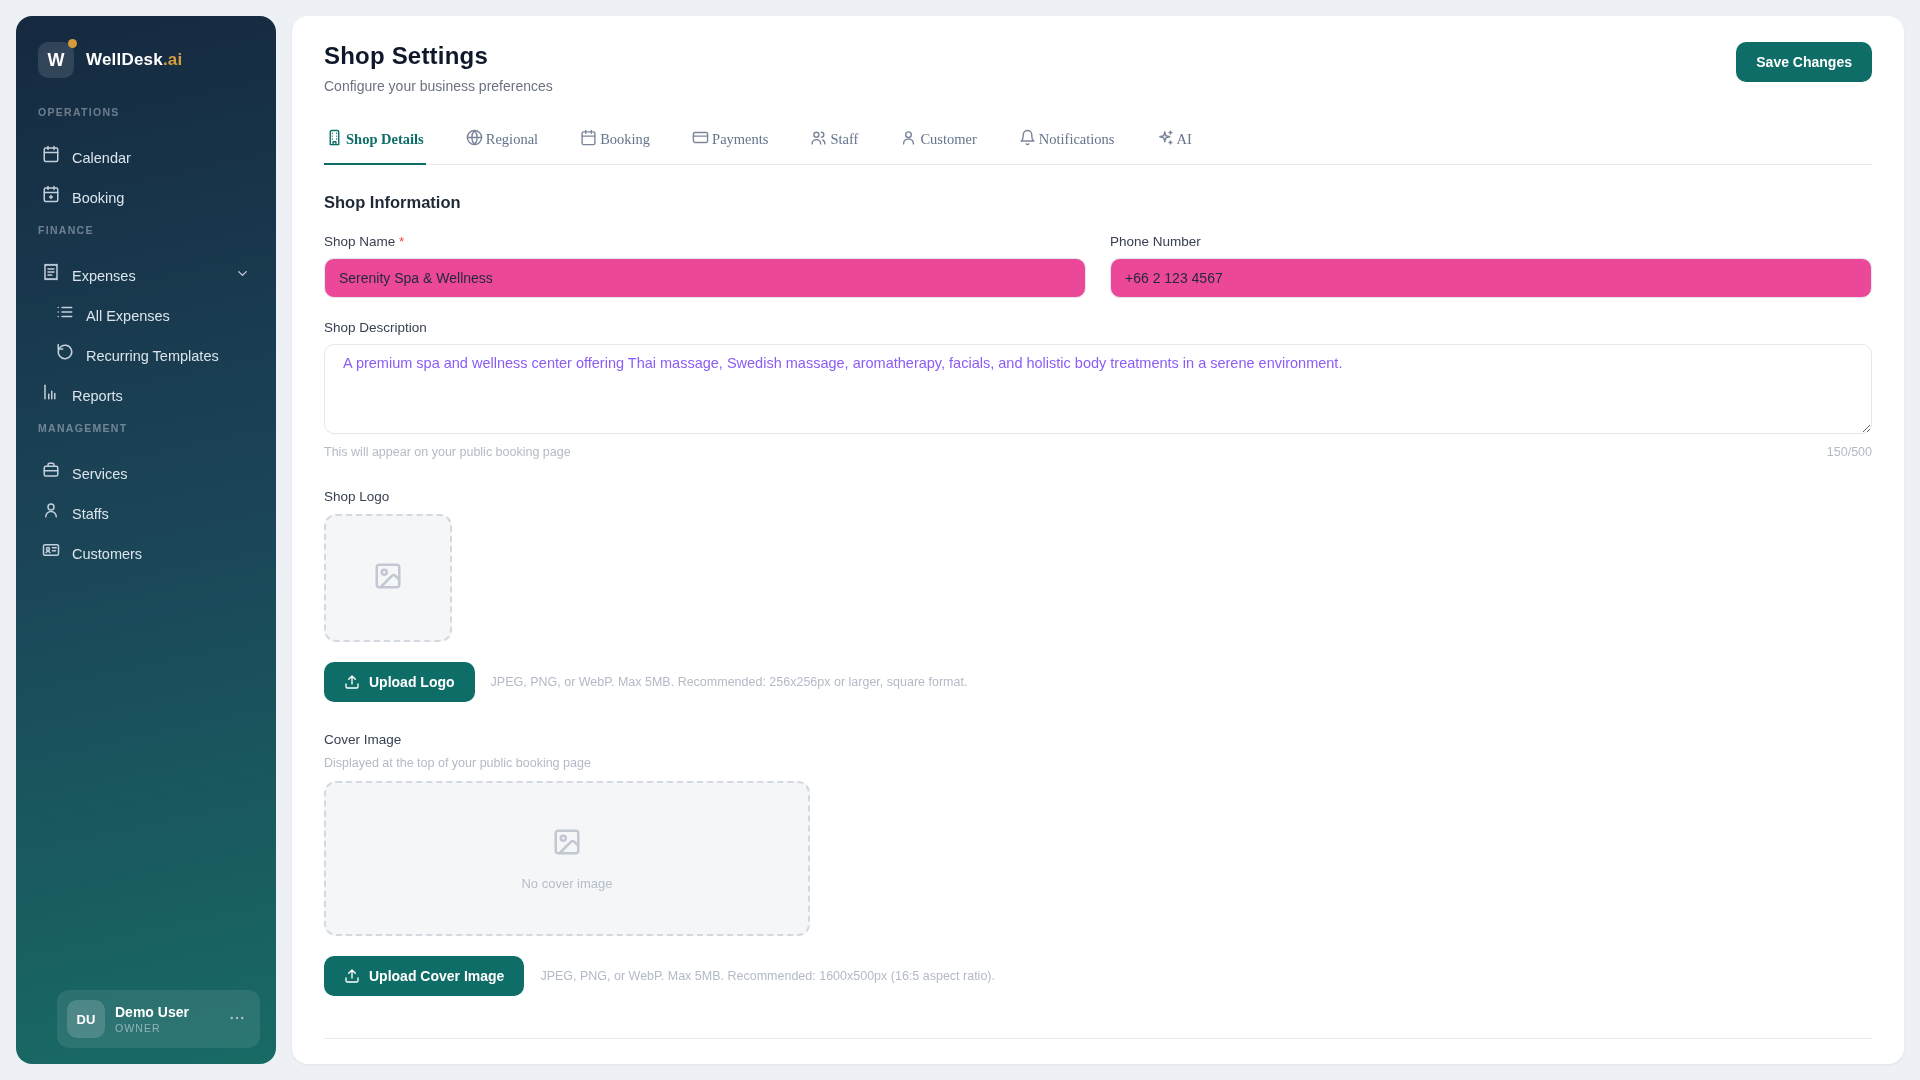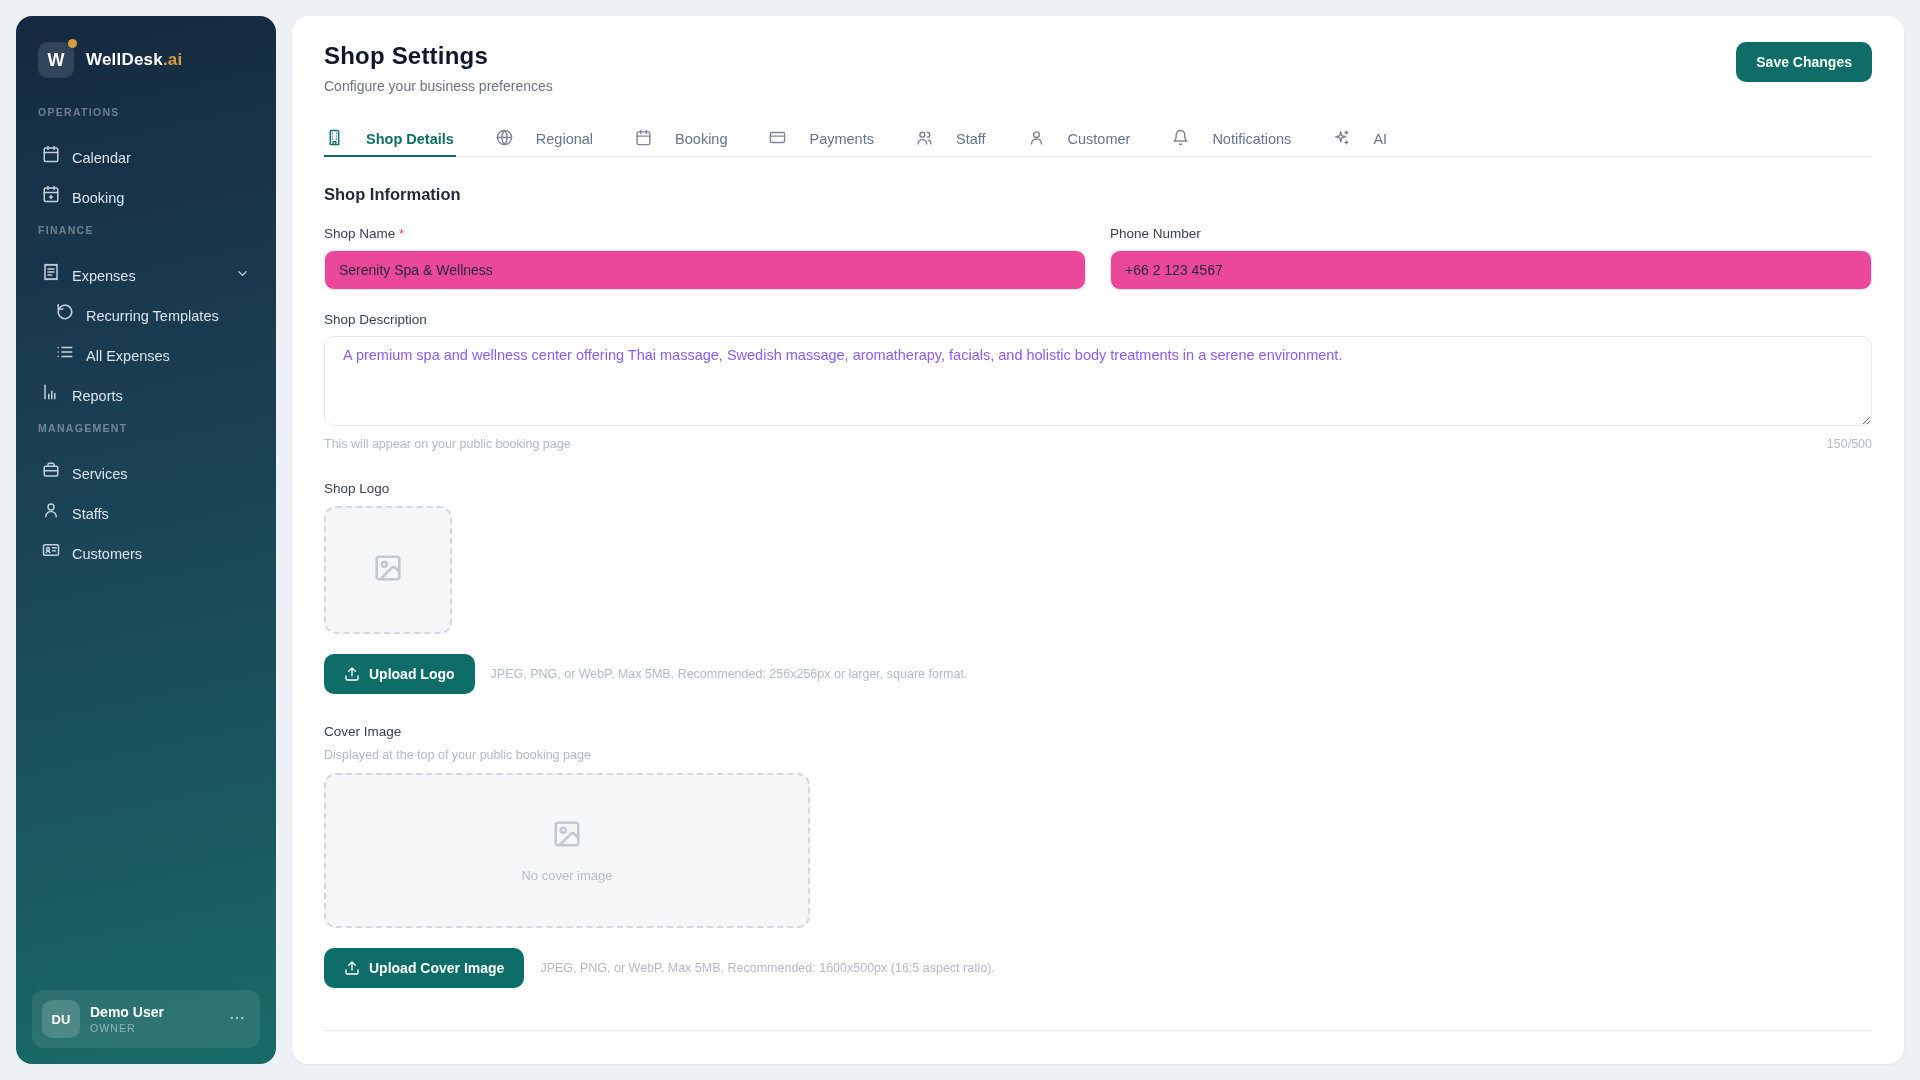--- a/index.html
+++ b/index.html
@@ -22,43 +22,43 @@
   .section-label { font-size:10.5px; font-weight:bold; letter-spacing:1.3px;
     color:rgba(226,232,240,.42); margin:18px 6px 8px; }
   .nav-item { display:flex; align-items:flex-end; gap:12px; height:40px; padding:0 10px;
     border-radius:10px; font-size:14.5px; color:#dbe4ec; cursor:pointer; }
   .nav-item svg { width:18px; height:18px; stroke:#c3cfda; }
   .nav-item .chev { margin-left:auto; }
   .nav-item .chev svg { width:15px; height:15px; }
   .nav-sub { padding-left:24px; }
   .spacer { flex:1; }
   .user-card { display:flex; align-items:center; gap:10px; background:rgba(255,255,255,.09);
-    border-radius:12px; padding:10px; }
+    border-radius:12px; padding:10px;margin-left:25px; }
   .avatar { width:38px; height:38px; border-radius:10px; background:rgba(255,255,255,.16);
     display:flex; align-items:center; justify-content:center; font-size:13px; font-weight:bold; color:#fff; }
   .user-meta { display:flex; flex-direction:column; gap:2px; }
   .user-name { font-size:14px; font-weight:bold; color:#fff; }
   .user-role { font-size:10.5px; letter-spacing:1.1px; color:rgba(226,232,240,.55); }
   .user-menu { margin-left:auto; color:rgba(226,232,240,.7); font-size:15px; letter-spacing:1px;
     cursor:pointer; padding:4px; }
 
   
   .main { flex:1; height:1048px; background:#fff; border-radius:16px;
     box-shadow:0 1px 3px rgba(16,24,40,.06); padding:26px 32px 0; position:relative; overflow:hidden; }
   .page-head { display:flex; align-items:flex-start; justify-content:space-between; }
   .page-title { font-size:24px; font-weight:bold; color:#0f172a; letter-spacing:.2px; }
   .page-subtitle { font-size:14px; color:#6b7280; margin-top:8px; }
   .btn { display:inline-flex; align-items:center; gap:9px; background:#0e6e67; color:#fff;
     border:none; border-radius:10px; font-family:inherit; font-size:14px; font-weight:bold;
     padding:0 20px; height:40px; cursor:pointer; }
   .btn svg { width:16px; height:16px; stroke:#fff; }
 
   .tabs { display:flex; gap:38px; margin-top:24px; border-bottom:1px solid #e7eaee; }
-  .tab { display:flex; align-items:center; gap:23px; padding:11px 2px 6px; font-size:14.5px;
-    color:#64748b; cursor:pointer; border-bottom:2.5px solid transparent; margin-bottom:-1px; }
+  .tab { display:flex; align-items:center; gap:3px; padding:11px 2px 13px; font-size:14.5px;
+    color:#64748b; cursor:pointer; border-bottom:2.5px solid transparent; margin-bottom:-1px;font-family:Liberation Serif, serif; }
   .tab svg { width:17px; height:17px; stroke:#7c8699; }
   .tab.active { color:#0e6e67; font-weight:bold; border-bottom-color:#0e6e67; }
   .tab.active svg { stroke:#0e6e67; }
 
   .section-title { font-size:16.5px; font-weight:bold; color:#1f2937; margin-top:28px; }
   .grid-2 { display:grid; grid-template-columns:1fr 1fr; gap:24px; margin-top:22px; }
   .field-label { font-size:13.5px; color:#374151; margin-bottom:9px; }
   .req { color:#ef4444; }
   .text-input { width:100%; height:40px; border:1px solid #e4e7ec; border-radius:10px;
     padding:0 14px; font-family:inherit; font-size:14px; color:#1f2937; background:#ec4899; outline:none; }
@@ -118,30 +118,30 @@
             <path d="M4 2v20l2-1 2 1 2-1 2 1 2-1 2 1 2-1 2 1V2l-2 1-2-1-2 1-2-1-2 1-2-1-2 1-2-1Z"></path>
             <path d="M8 8h8M8 12h8M8 16h5"></path>
           </svg></span>
       <span>Expenses</span>
       <span class="chev"><svg viewBox="0 0 24 24" fill="none" stroke-width="2.2" stroke-linecap="round" stroke-linejoin="round">
             <path d="m6 9 6 6 6-6"></path>
           </svg></span>
     </div>
     <div class="nav-item nav-sub">
       <span><svg viewBox="0 0 24 24" fill="none" stroke-width="2" stroke-linecap="round" stroke-linejoin="round">
+            <path d="M8 6h13M8 12h13M8 18h13M3 6h.01M3 12h.01M3 18h.01"></path>
+          </svg></span>
+      <span>All Expenses</span>
+    </div>
+    <div class="nav-item nav-sub">
+      <span><svg viewBox="0 0 24 24" fill="none" stroke-width="2" stroke-linecap="round" stroke-linejoin="round">
             <path d="M3 2v6h6"></path>
             <path d="M3.5 9a9 9 0 1 0 2.1-3.4L3 8"></path>
           </svg></span>
       <span>Recurring Templates</span>
-    </div>
-    <div class="nav-item nav-sub">
-      <span><svg viewBox="0 0 24 24" fill="none" stroke-width="2" stroke-linecap="round" stroke-linejoin="round">
-            <path d="M8 6h13M8 12h13M8 18h13M3 6h.01M3 12h.01M3 18h.01"></path>
-          </svg></span>
-      <span>All Expenses</span>
     </div>
     <div class="nav-item">
       <span><svg viewBox="0 0 24 24" fill="none" stroke-width="2" stroke-linecap="round" stroke-linejoin="round">
             <path d="M4 3v18"></path>
             <path d="M9 21v-6M13 21v-10M17 21v-7"></path>
           </svg></span>
       <span>Reports</span>
     </div>
 
     <div class="section-label">MANAGEMENT</div>

